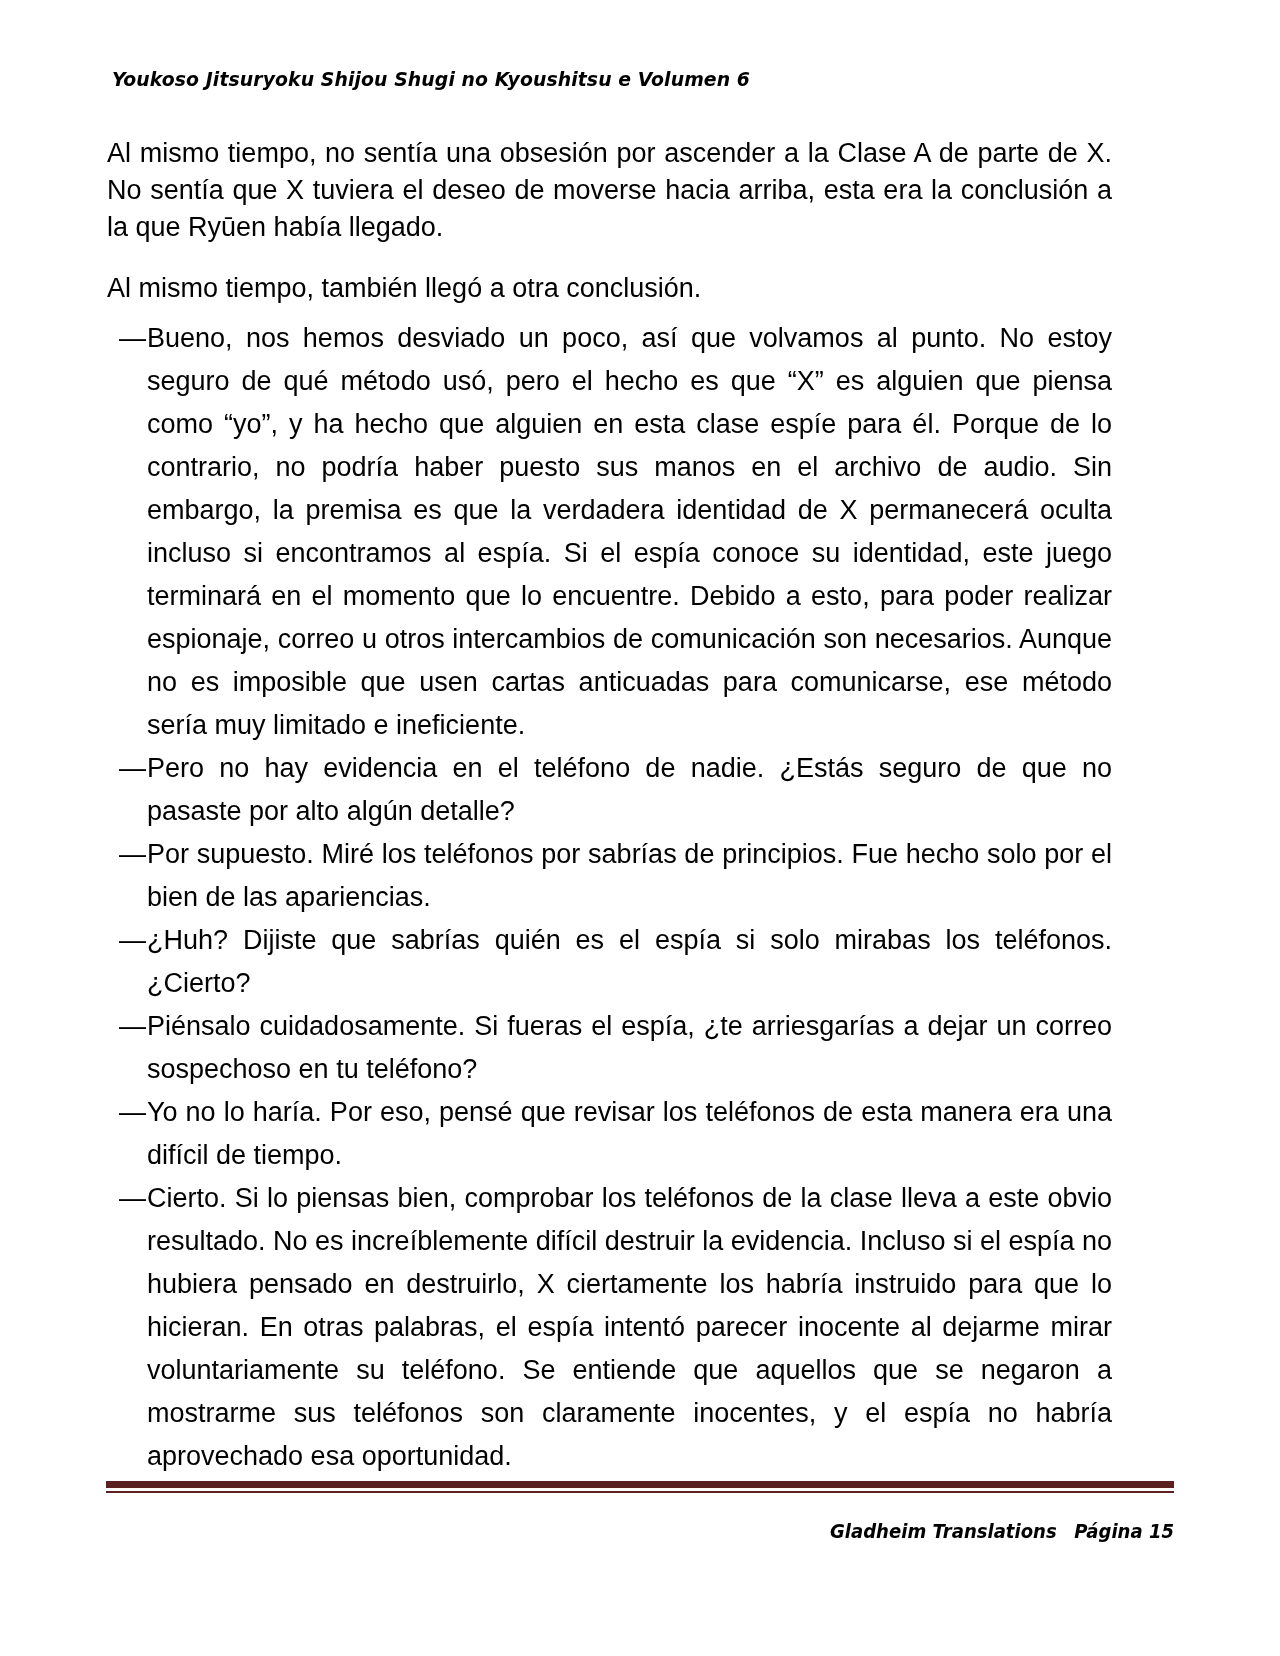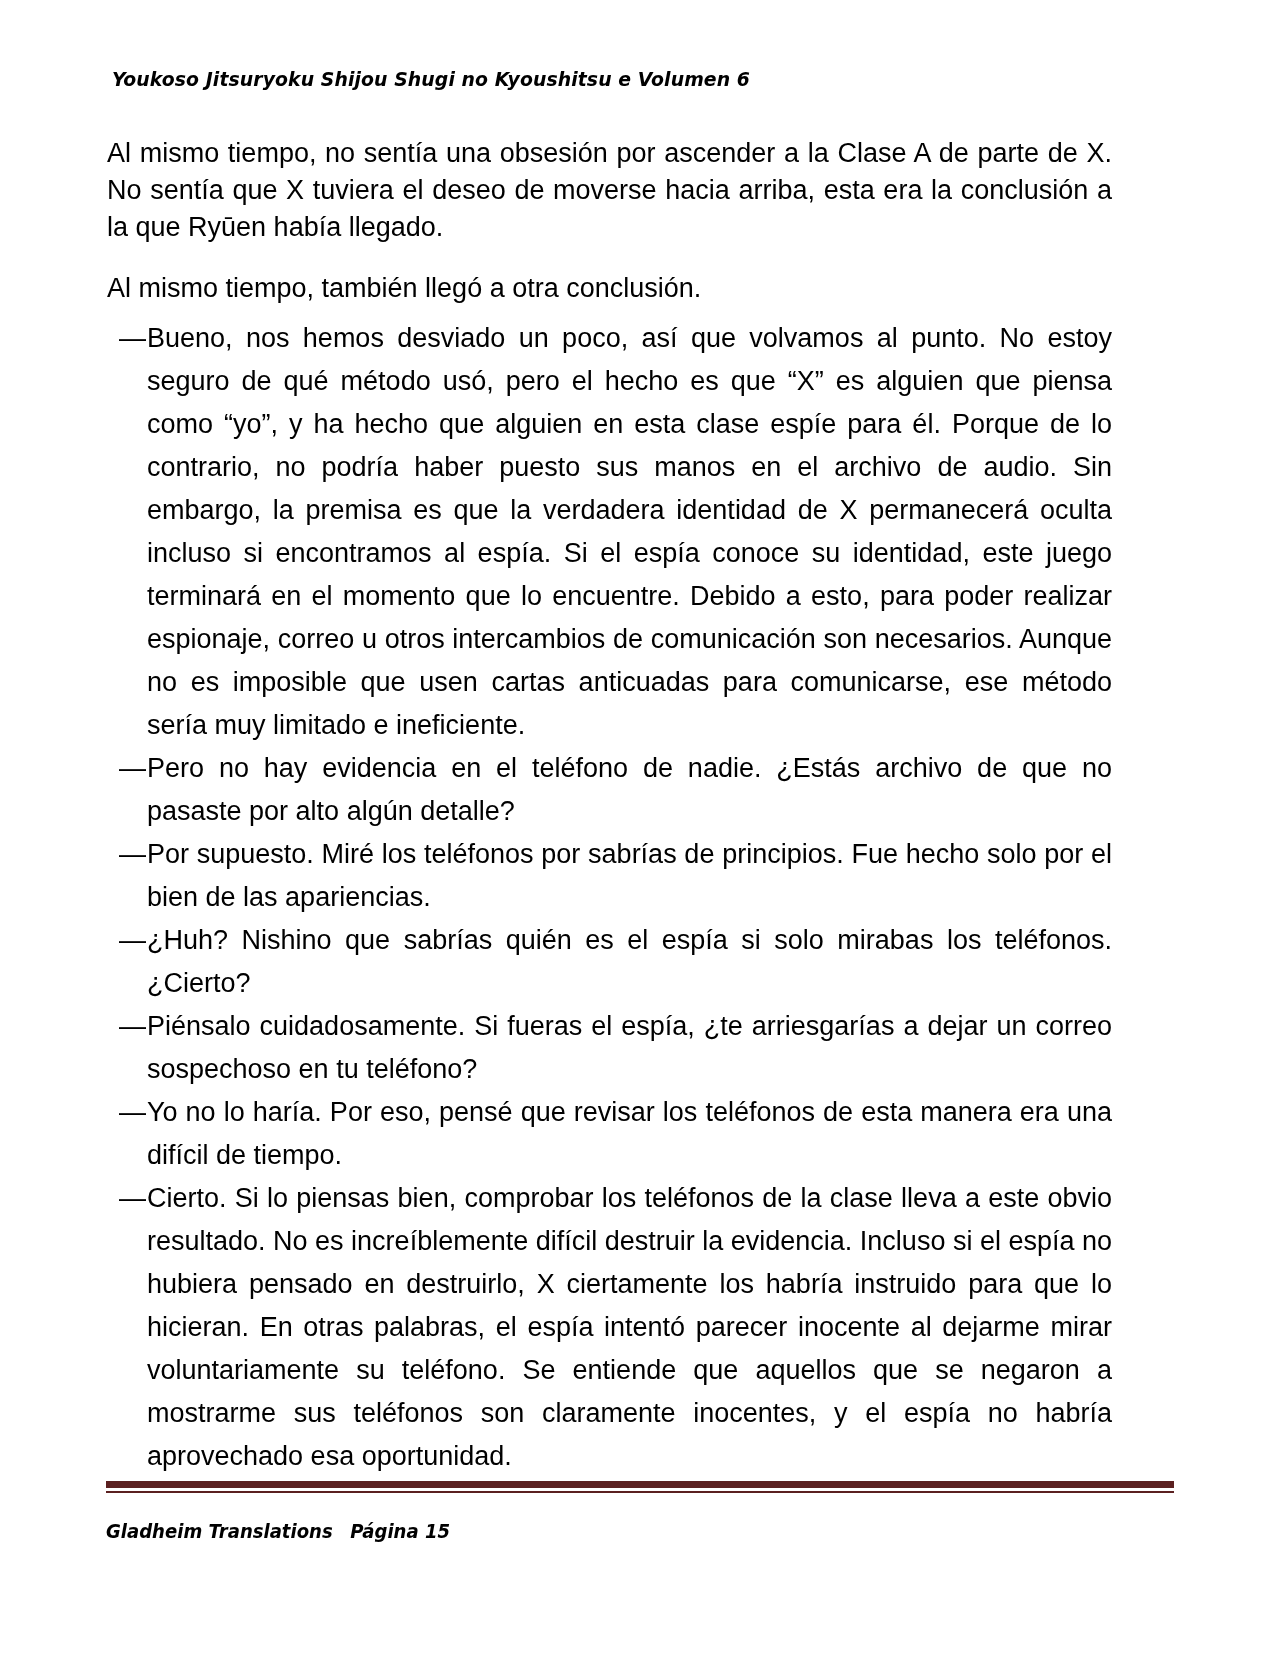--- a/index.html
+++ b/index.html
@@ -114,21 +114,21 @@
     background: #ffffff;
     width: 100%;
   }
   .footer-rule-thin {
     height: 2px;
     background: #5b2020;
     width: 100%;
   }
   .footer-row {
     display: flex;
-    justify-content: flex-start;
+    justify-content: flex-end;
     align-items: baseline;
     margin-top: 27px;
   }
   .footer-left, .footer-right {
     font-family: "DejaVu Sans", sans-serif;
     font-weight: bold;
     font-style: italic;
     font-size: 19px;
     color: #000000;
     white-space: nowrap;
@@ -157,29 +157,29 @@
 
     <p class="para tight">Al mismo tiempo, también llegó a otra conclusión.</p>
 
     <ul class="dialogue">
       <li>
         <span class="dash">—</span>
         <span class="line-text">Bueno, nos hemos desviado un poco, así que volvamos al punto. No estoy seguro de qué método usó, pero el hecho es que “X” es alguien que piensa como “yo”, y ha hecho que alguien en esta clase espíe para él. Porque de lo contrario, no podría haber puesto sus manos en el archivo de audio. Sin embargo, la premisa es que la verdadera identidad de X permanecerá oculta incluso si encontramos al espía. Si el espía conoce su identidad, este juego terminará en el momento que lo encuentre. Debido a esto, para poder realizar espionaje, correo u otros intercambios de comunicación son necesarios. Aunque no es imposible que usen cartas anticuadas para comunicarse, ese método sería muy limitado e ineficiente.</span>
       </li>
       <li>
         <span class="dash">—</span>
-        <span class="line-text">Pero no hay evidencia en el teléfono de nadie. ¿Estás archivo de que no pasaste por alto algún detalle?</span>
+        <span class="line-text">Pero no hay evidencia en el teléfono de nadie. ¿Estás seguro de que no pasaste por alto algún detalle?</span>
       </li>
       <li>
         <span class="dash">—</span>
         <span class="line-text">Por supuesto. Miré los teléfonos por sabrías de principios. Fue hecho solo por el bien de las apariencias.</span>
       </li>
       <li>
         <span class="dash">—</span>
-        <span class="line-text">¿Huh? Nishino que sabrías quién es el espía si solo mirabas los teléfonos. ¿Cierto?</span>
+        <span class="line-text">¿Huh? Dijiste que sabrías quién es el espía si solo mirabas los teléfonos. ¿Cierto?</span>
       </li>
       <li>
         <span class="dash">—</span>
         <span class="line-text">Piénsalo cuidadosamente. Si fueras el espía, ¿te arriesgarías a dejar un correo sospechoso en tu teléfono?</span>
       </li>
       <li>
         <span class="dash">—</span>
         <span class="line-text">Yo no lo haría. Por eso, pensé que revisar los teléfonos de esta manera era una difícil de tiempo.</span>
       </li>
       <li>

